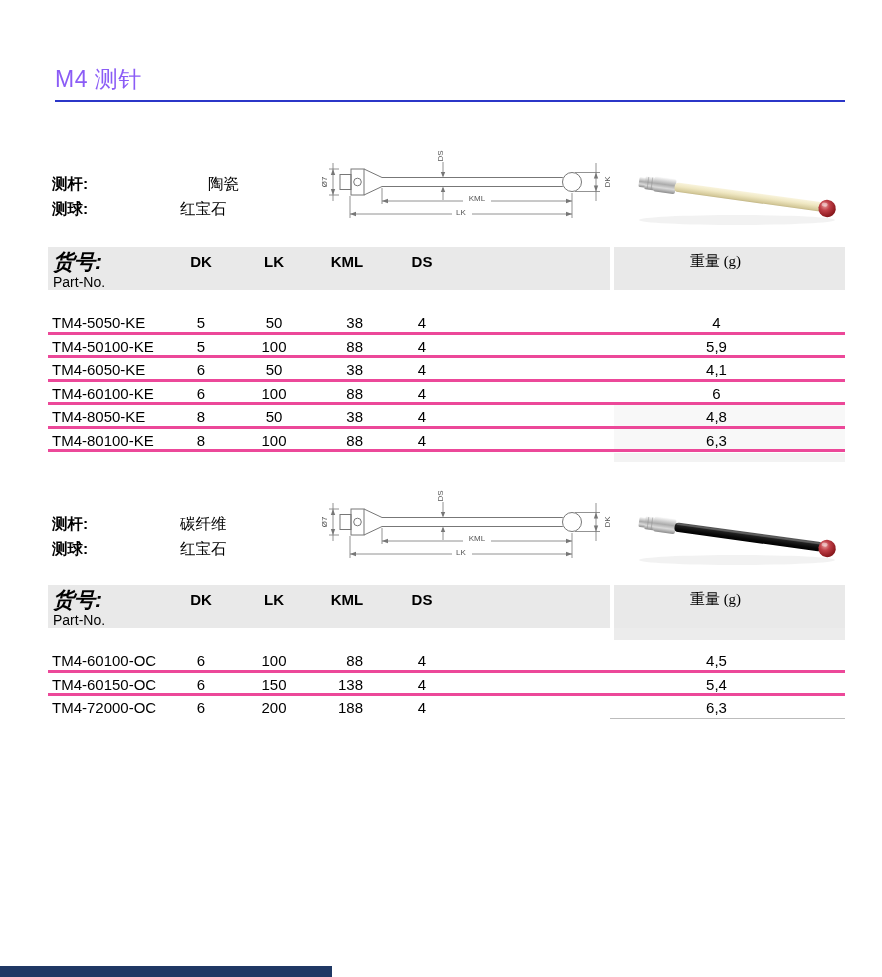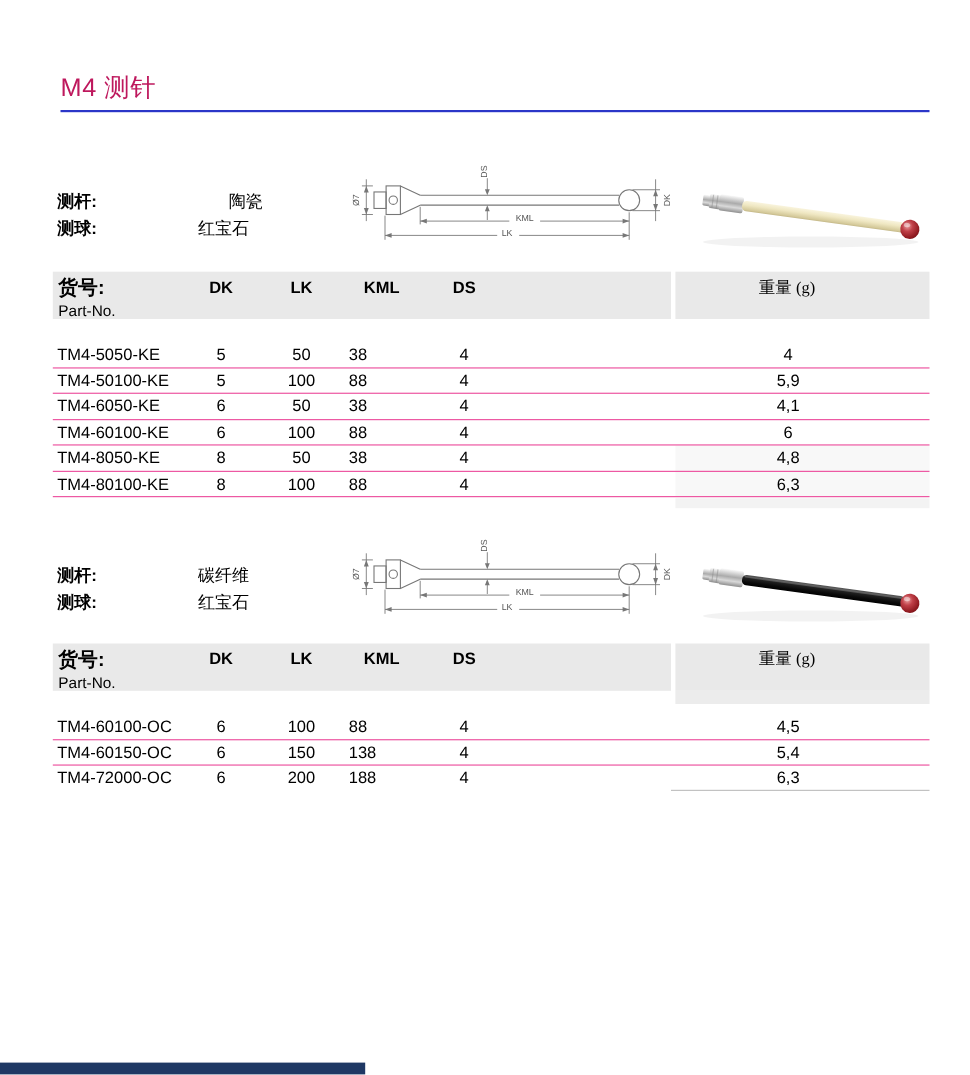--- a/index.html
+++ b/index.html
@@ -1,50 +1,50 @@
 <!DOCTYPE html>
 <html><head>
 <meta charset="utf-8">
 <style>
   html,body{margin:0;padding:0;background:#fff;}
   .page{position:relative;width:882px;height:977px;background:#fff;overflow:hidden;
         font-family:"Liberation Sans","DejaVu Sans",sans-serif;color:#000;}
   .abs{position:absolute;}
 
   
-  .page-title{left:55px;top:66px;font-size:23px;line-height:26px;color:#be185d;font-weight:400;letter-spacing:.5px;}
+  .page-title{left:55px;top:66px;font-size:23px;line-height:26px;color:#8b5cf6;font-weight:400;letter-spacing:.5px;}
   .title-rule{left:55px;top:100px;width:790px;height:2px;background:#2b36c8;}
 
   
   .spec-label{font-size:15.5px;font-weight:bold;line-height:20px;}
   .spec-value{font-size:15.5px;line-height:20px;font-family:"Liberation Serif","DejaVu Serif",serif;}
 
   
   .tdraw{width:305px;height:92px;}
   .tdraw path,.tdraw rect,.tdraw circle,.tdraw line{fill:none;stroke:#777;stroke-width:1;}
   .tdraw .thin{stroke-width:.8;}
   .tdraw polygon{fill:#777;stroke:none;}
   .tdraw text{fill:#555;font-size:8px;stroke:none;font-family:"Liberation Sans",sans-serif;}
   .tdraw .lblbg{fill:#fff;stroke:none;}
 
   
   .th-box{background:#e9e9e9;}
-  .th-partcn{font-size:18px;font-weight:bold;line-height:21px;}
+  .th-partcn{font-size:21px;font-weight:bold;line-height:21px;font-style:italic;}
   .th-parten{font-size:14px;line-height:20px;}
   .col-h{font-size:15px;font-weight:bold;width:60px;text-align:center;line-height:20px;}
   .weight-h{font-size:15px;font-family:"Liberation Serif","DejaVu Serif",serif;
             width:231px;text-align:center;box-sizing:border-box;padding:5px 28px 0 0;}
   .rows{width:797px;}
-  .trow{position:relative;height:23.5px;box-sizing:border-box;border-bottom:1px solid #ec4899;}
+  .trow{position:relative;height:23.5px;box-sizing:border-box;border-bottom:3px solid #ec4899;}
   .trow.no-border{border-bottom:none;}
   .cell{position:absolute;top:0;height:23px;line-height:23px;font-size:15px;}
   .c-part{left:4px;width:160px;text-align:left;}
   .c-dk{left:123px;width:60px;text-align:center;}
   .c-lk{left:196px;width:60px;text-align:center;}
-  .c-kml{left:269px;width:60px;text-align:left;}
+  .c-kml{left:255px;width:60px;text-align:right;}
   .c-ds{left:344px;width:60px;text-align:center;}
   .c-wt{left:566px;width:231px;text-align:center;box-sizing:border-box;padding-right:26px;}
 
   .shade{background:#f8f8f8;}
   .strip1{background:#f3f3f3;}
   .strip2{background:#ececec;}
   .t2-last-line{background:#bcbcbc;}
 
   .footer-bar{left:0;top:966px;width:332px;height:11px;background:#1f3864;}
 </style>

